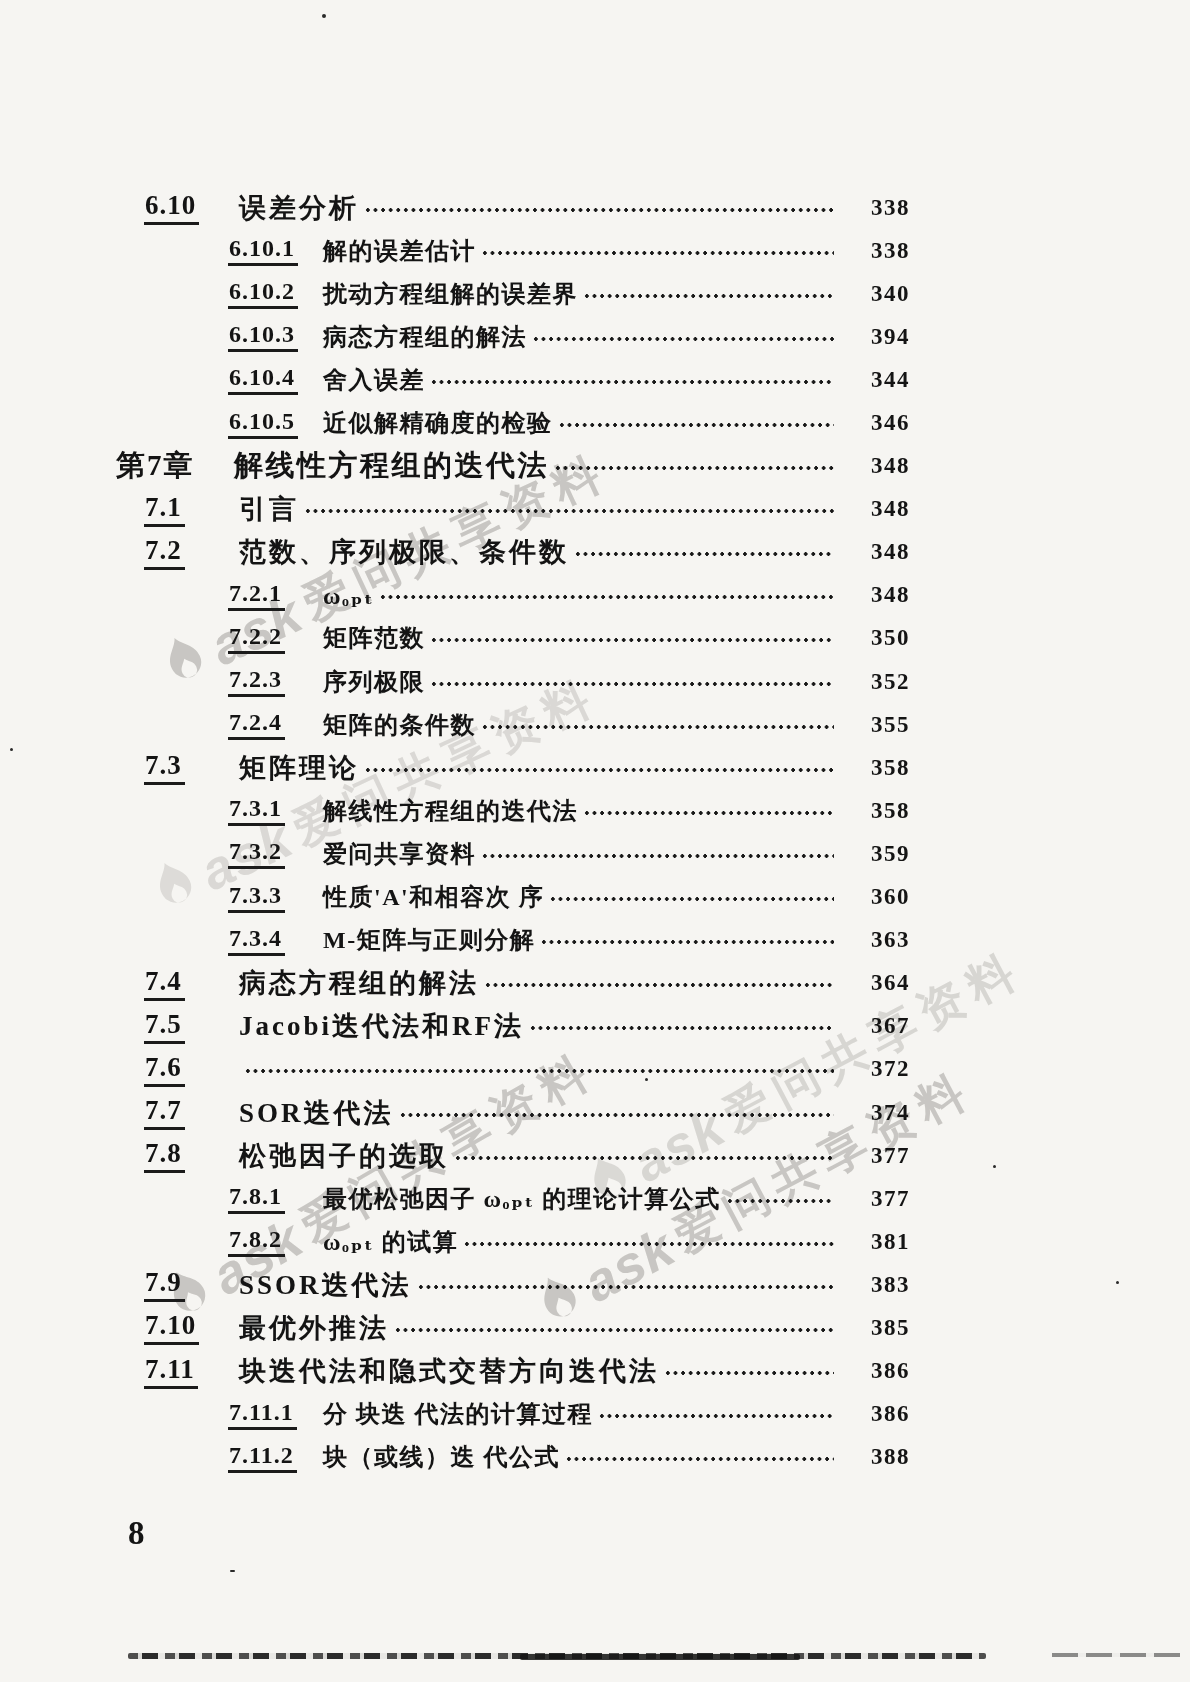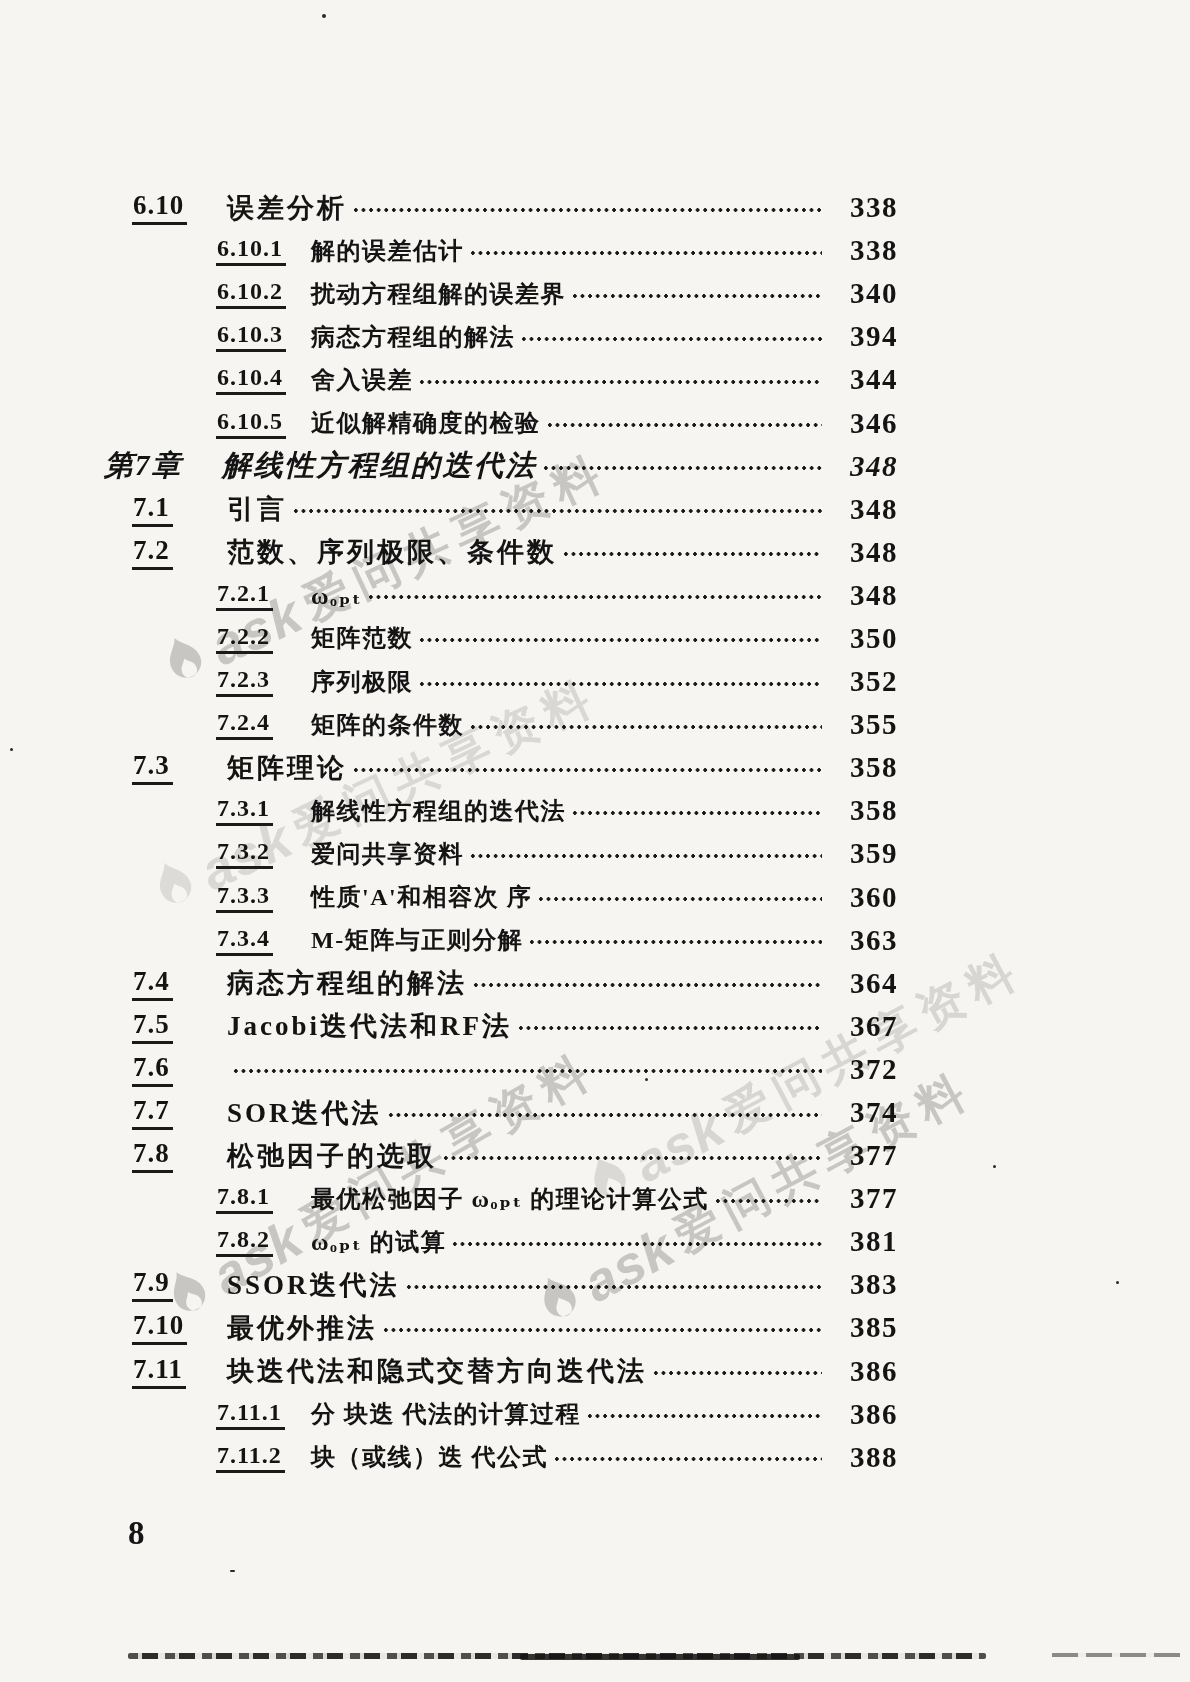--- a/index.html
+++ b/index.html
@@ -3,38 +3,38 @@
 <meta charset="utf-8">
 <style>
   html,body{margin:0;padding:0;background:#888;}
   .page{
     position:relative;width:1190px;height:1682px;margin:0 auto;
     background:#f6f5f2;overflow:hidden;
     font-family:"Liberation Serif","DejaVu Serif","DejaVu Sans",serif;
     color:#141414;
   }
   
-  .toc{position:absolute;left:104px;top:186px;width:794px;}
+  .toc{position:absolute;left:116px;top:186px;width:794px;}
   .row{display:flex;align-items:center;height:43.1px;font-weight:bold;white-space:nowrap;}
   .row.section{padding-left:28px;font-size:27px;}
   .row.subsection{padding-left:112px;font-size:24px;}
-  .row.chapter{padding-left:0;font-size:29px;font-style:italic;}
+  .row.chapter{padding-left:0;font-size:29px;}
   .num{flex:0 0 auto;min-width:86px;margin-right:9px;letter-spacing:1px;}
   .chapter .num{min-width:109px;letter-spacing:2px;}
   .num-text{display:inline-block;border-bottom:3px solid #1b1b1b;padding:0 3px 1px 1px;}
   .chapter .num-text{border-bottom:none;padding:0;}
   .title{flex:0 0 auto;letter-spacing:3px;}
   .subsection .title{letter-spacing:1.5px;}
   .chapter .title{letter-spacing:2.5px;}
   .leader{
     flex:1 1 auto;min-width:24px;height:10px;margin:4px 6px 0 6px;align-self:center;
     background-image:radial-gradient(circle 1.7px at 3px 50%, #181818 97%, transparent 100%);
     background-size:7.6px 10px;background-repeat:repeat-x;background-position:left center;
   }
-  .pagenum{flex:0 0 70px;text-align:right;font-size:29px;letter-spacing:1.5px;}
+  .pagenum{flex:0 0 70px;text-align:right;font-size:23px;letter-spacing:1.5px;}
   
   .folio{position:absolute;left:128px;top:1515px;font-size:33px;font-weight:bold;}
   
   .wm{
     position:absolute;display:flex;align-items:center;gap:8px;
     transform-origin:left center;color:#c4c2be;opacity:.9;white-space:nowrap;
     font-family:"Liberation Sans","DejaVu Sans",sans-serif;font-weight:bold;
     pointer-events:none;
   }
   .wm .brand{font-style:italic;font-size:54px;letter-spacing:1px;line-height:1;}

